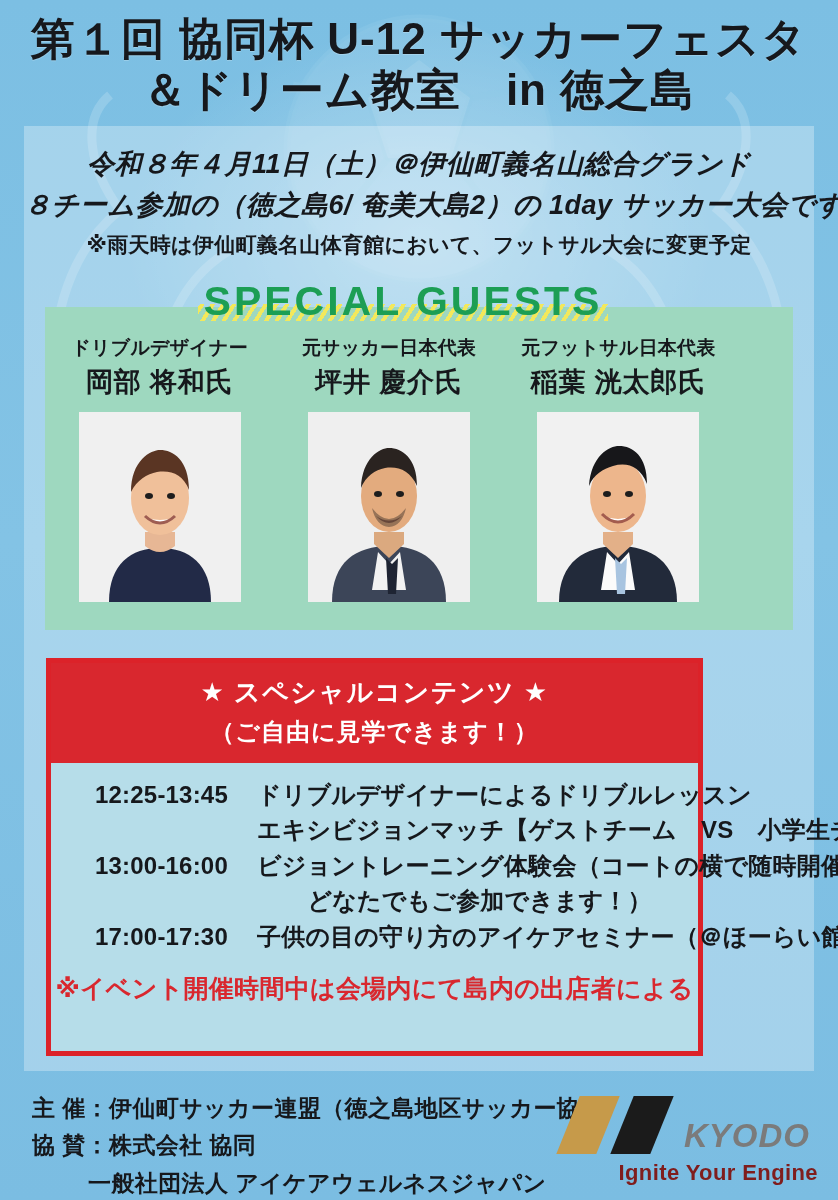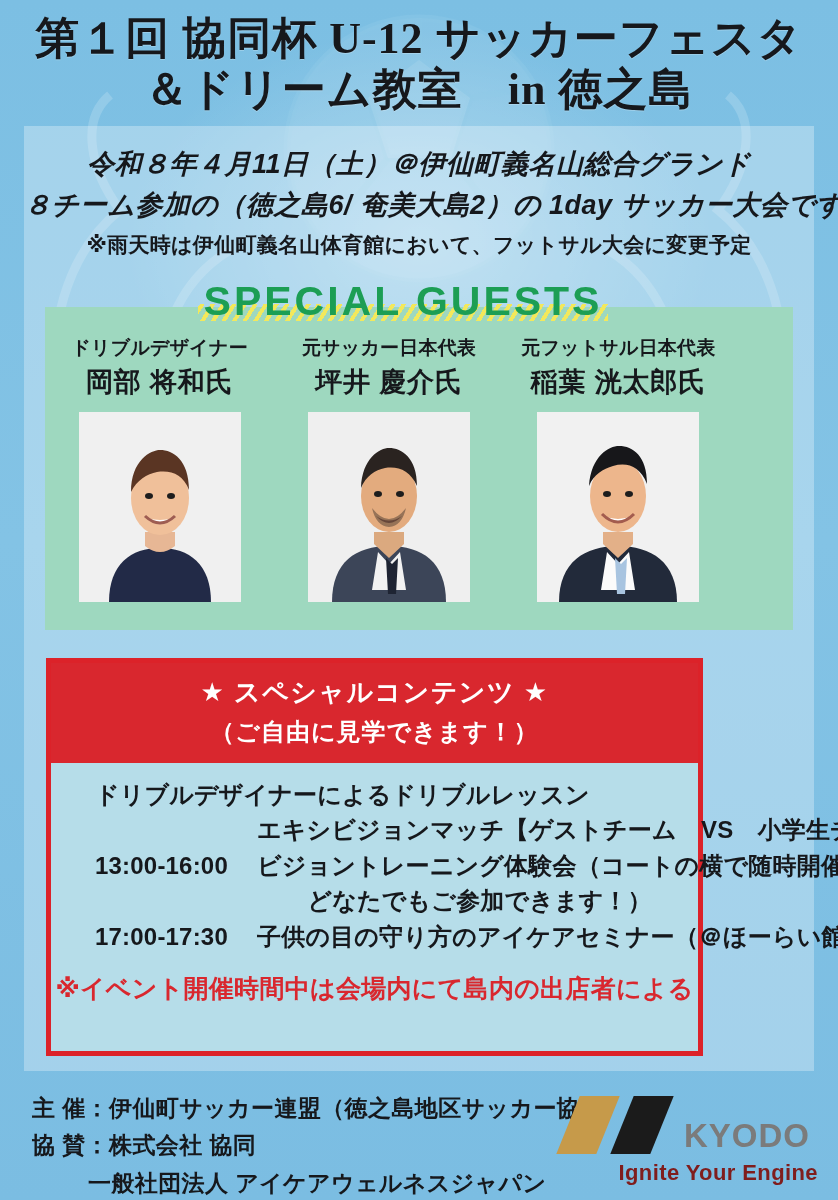--- a/index.html
+++ b/index.html
@@ -40,21 +40,20 @@
   .title-band {
     position: absolute;
     left: 0; top: 0;
     width: 838px;
     height: 128px;
     display: flex;
     flex-direction: column;
     align-items: center;
     justify-content: center;
     gap: 2px;
-    font-family: Liberation Serif, serif;
   }
   .title-line {
     color: #16181c;
     font-weight: 700;
     font-size: 44px;
     letter-spacing: 1px;
     line-height: 1.12;
     white-space: nowrap;
     text-shadow: 0 1px 0 rgba(255,255,255,0.22);
   }
@@ -293,20 +292,21 @@
   .slash.gold { background: #c69a4a; margin-left: 6px; }
   .slash.black { background: #1b1b1b; margin-left: 14px; }
   .kyodo-word {
     margin-left: 22px;
     color: #7b7b7b;
     font-size: 33px;
     font-weight: 700;
     letter-spacing: 1px;
     line-height: 1;
     padding-bottom: 2px;
+    font-style: italic;
   }
   .kyodo-tag {
     margin-top: 6px;
     text-align: right;
     color: #7f1d1d;
     font-size: 22px;
     font-weight: 700;
     letter-spacing: 0.4px;
     padding-right: 2px;
     white-space: nowrap;
@@ -425,20 +425,21 @@
   </div>
 
   <div class="sched-box">
     <div class="sched-header">
       <div class="sched-title">★ スペシャルコンテンツ ★</div>
       <div class="sched-sub">（ご自由に見学できます！）</div>
     </div>
     <div class="sched-body">
 
       <div class="sched-row">
+        <div class="sched-time">12:25-13:45</div>
         <div class="sched-desc">ドリブルデザイナーによるドリブルレッスン</div>
       </div>
 
       <div class="sched-row cont">
         <div class="sched-time"></div>
         <div class="sched-desc">エキシビジョンマッチ【ゲストチーム　VS　小学生チーム】</div>
       </div>
 
       <div class="sched-row">
         <div class="sched-time">13:00-16:00</div>

